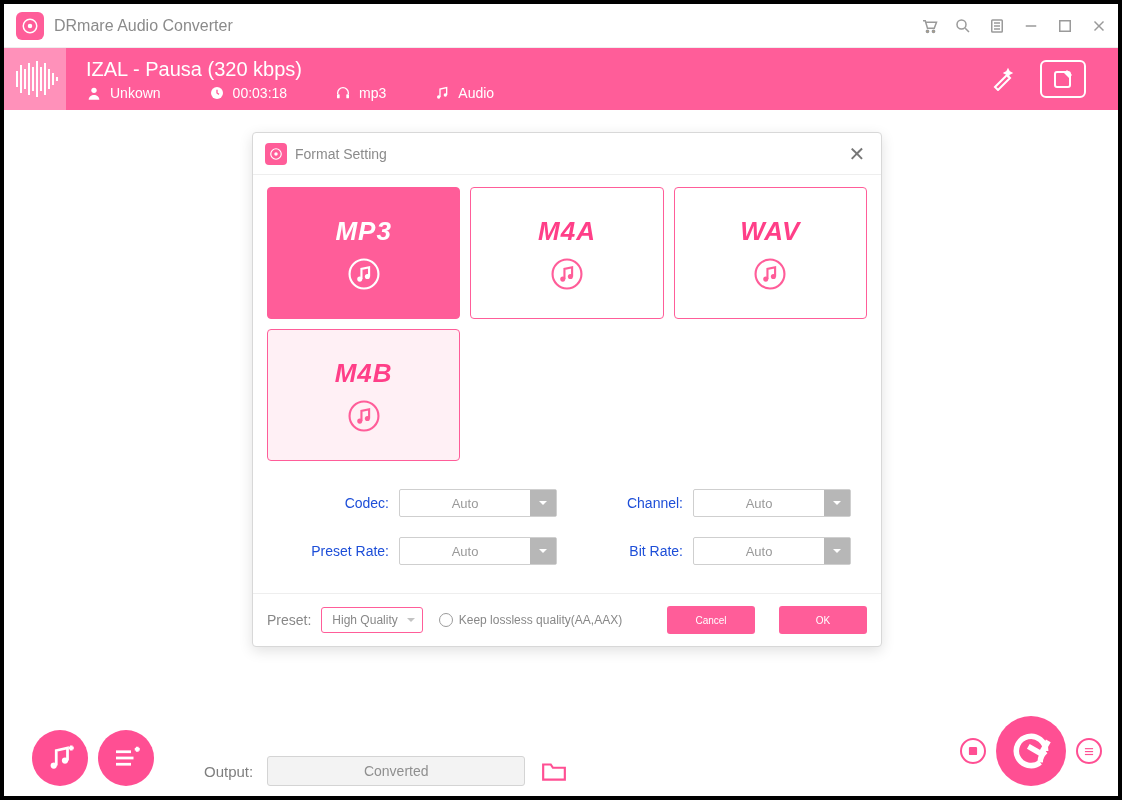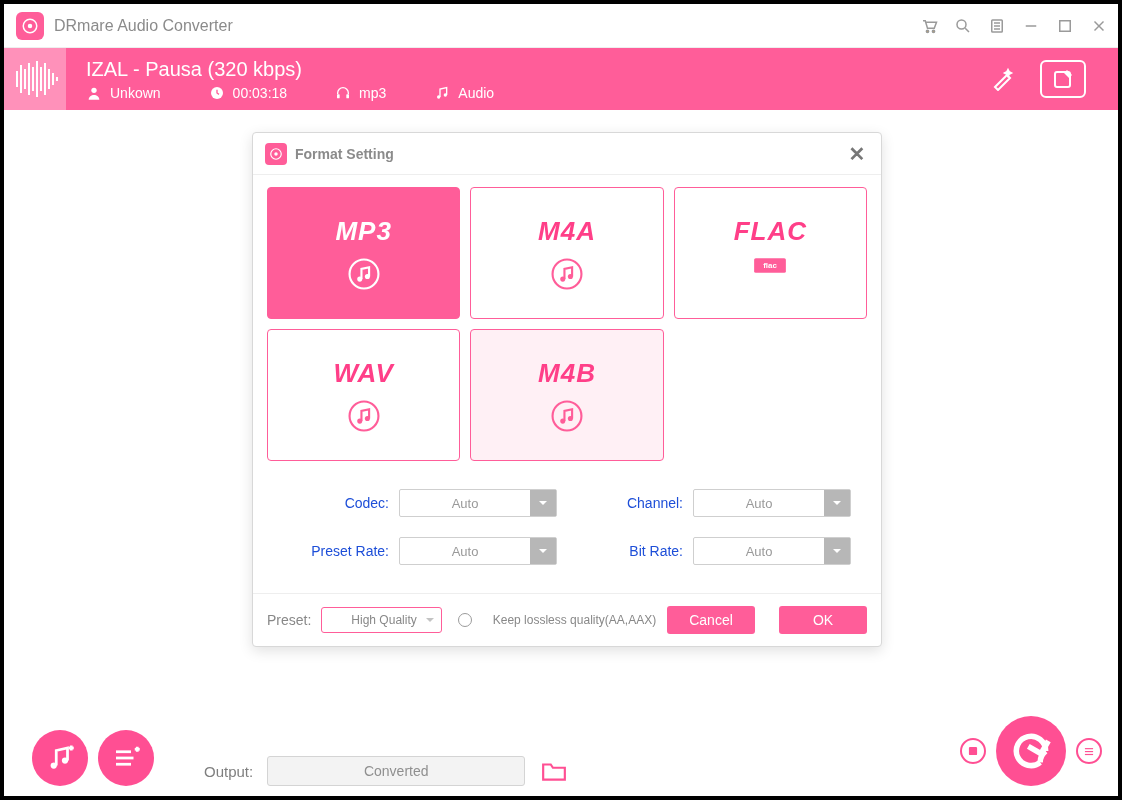--- a/index.html
+++ b/index.html
@@ -21,21 +21,21 @@
   .track-title { font-size:20px; font-weight:400; }
   .track-meta { display:flex; align-items:center; gap:48px; font-size:14px; }
   .meta-item { display:flex; align-items:center; gap:8px; }
   .meta-item svg { width:16px; height:16px; fill:#fff; }
   .tb-actions { margin-left:auto; display:flex; gap:14px; }
   .tb-action { width:46px; height:38px; border:2px solid #fff; border-radius:6px; display:flex; align-items:center; justify-content:center; cursor:pointer; }
   .tb-action.noborder { border:none; }
   .tb-action svg { width:24px; height:24px; stroke:#fff; fill:none; stroke-width:2; }
   
   .dialog { position:absolute; left:248px; top:128px; width:630px; background:#fff; border:1px solid #d8d8d8; border-radius:4px; box-shadow:0 4px 14px rgba(0,0,0,0.12); }
-  .dlg-head { height:42px; display:flex; align-items:center; padding:0 12px; border-bottom:1px solid #eee;font-weight:bold; }
+  .dlg-head { height:42px; display:flex; align-items:center; padding:0 12px; border-bottom:1px solid #eee; }
   .dlg-logo { width:22px; height:22px; border-radius:4px; background:#ff5d99; display:flex; align-items:center; justify-content:center; margin-right:8px; }
   .dlg-logo svg { width:14px; height:14px; }
   .dlg-title { color:#8b8b8b; font-size:14px; }
   .dlg-close { margin-left:auto; color:#777; font-size:20px; cursor:pointer; width:24px; height:24px; display:flex; align-items:center; justify-content:center; }
   .fmt-grid { display:grid; grid-template-columns:repeat(3, 1fr); gap:10px; padding:12px 14px 6px; }
   .fmt { height:132px; border:1px solid #ff5d99; border-radius:4px; display:flex; flex-direction:column; align-items:center; justify-content:center; gap:10px; cursor:pointer; background:#fff; }
   .fmt.selected { background:#ff5d99; }
   .fmt.hover { background:#fff0f5; }
   .fmt-label { font-size:26px; font-weight:700; font-style:italic; color:#ff3f88; letter-spacing:1px; }
   .fmt.selected .fmt-label { color:#fff; }
@@ -43,26 +43,26 @@
   .opts { display:grid; grid-template-columns:1fr 1fr; row-gap:20px; column-gap:20px; padding:22px 30px 28px; }
   .opt { display:flex; align-items:center; justify-content:flex-end; gap:10px; }
   .opt-label { color:#1d4ed8; font-size:14px; }
   .select { display:flex; align-items:center; border:1px solid #cfcfcf; border-radius:2px; height:28px; min-width:158px; cursor:pointer; }
   .select-val { flex:1; text-align:center; color:#9a9a9a; font-size:13px; }
   .select-arr { width:26px; height:100%; background:#b7b7b7; display:flex; align-items:center; justify-content:center; }
   .select-arr svg { width:10px; height:10px; fill:#fff; }
   .dlg-foot { border-top:1px solid #eee; padding:12px 14px; display:flex; align-items:center; gap:10px; }
   .foot-label { color:#888; font-size:14px; }
   .preset-sel { display:flex; align-items:center; border:1px solid #ff5d99; border-radius:3px; height:26px; padding:0 6px 0 10px; gap:8px; cursor:pointer; }
-  .preset-sel span { color:#888; font-size:12px;margin-left:19px; }
+  .preset-sel span { color:#888; font-size:12px; }
   .preset-sel svg { width:10px; height:10px; fill:#c3c3c3; }
-  .chk { display:flex; align-items:center; gap:21px; margin-left:6px; cursor:pointer; }
+  .chk { display:flex; align-items:center; gap:6px; margin-left:6px; cursor:pointer; }
   .chk-box { width:14px; height:14px; border:1.5px solid #9b9b9b; border-radius:50%; }
   .chk-label { color:#888; font-size:12px; }
-  .btn { margin-left:auto; width:88px; height:28px; background:#ff5d99; color:#fff; border:none; border-radius:3px; font-size:14px; cursor:pointer; }
+  .btn { margin-left:auto; width:88px; height:28px; background:#ff5d99; color:#fff; border:none; border-radius:3px; font-size:10px; cursor:pointer; }
   .btn + .btn { margin-left:10px; }
   
   .bottom { position:absolute; left:0; right:0; bottom:0; height:78px; display:flex; align-items:flex-end; padding:0 16px 10px 28px; }
   .circ { width:56px; height:56px; border-radius:50%; background:#ff4f93; display:flex; align-items:center; justify-content:center; cursor:pointer; margin-right:10px; }
   .circ svg { width:30px; height:30px; stroke:#fff; fill:none; stroke-width:2.2; }
   .out-wrap { display:flex; align-items:center; gap:14px; margin-left:40px; }
   .out-label { color:#7f7f7f; font-size:15px; }
   .out-field { width:258px; height:30px; border:1px solid #d4d4d4; background:#f3f3f3; color:#8f8f8f; text-align:center; font-size:14px; display:flex; align-items:center; justify-content:center; border-radius:3px; }
   .folder-btn { width:30px; height:26px; cursor:pointer; display:flex; align-items:center; justify-content:center; }
   .folder-btn svg { width:26px; height:22px; stroke:#ff4f93; fill:none; stroke-width:2; }
@@ -221,27 +221,20 @@
         <div class="fmt">
           <div class="fmt-label">M4A</div>
           <div class="fmt-icon"><svg viewBox="0 0 40 40">
               <circle cx="20" cy="20" r="17" fill="none" stroke="#ff5d99" stroke-width="2.5"></circle>
               <path d="M17 26V14l9-2v11" fill="none" stroke="#ff5d99" stroke-width="2.5"></path>
               <circle cx="15" cy="26" r="3" fill="#ff5d99"></circle>
               <circle cx="24" cy="23" r="3" fill="#ff5d99"></circle>
             </svg></div>
         </div>
         <div class="fmt">
-          <div class="fmt-label">FLAC</div>
-          <div class="fmt-icon"><svg viewBox="0 0 60 30">
-              <rect x="2" y="2" width="56" height="26" rx="3" fill="#ff5d99"></rect>
-              <text x="30" y="20" text-anchor="middle" fill="#fff" font-size="14" font-weight="700" font-family="Arial">flac</text>
-            </svg></div>
-        </div>
-        <div class="fmt">
           <div class="fmt-label">WAV</div>
           <div class="fmt-icon"><svg viewBox="0 0 40 40">
               <circle cx="20" cy="20" r="17" fill="none" stroke="#ff5d99" stroke-width="2.5"></circle>
               <path d="M17 26V14l9-2v11" fill="none" stroke="#ff5d99" stroke-width="2.5"></path>
               <circle cx="15" cy="26" r="3" fill="#ff5d99"></circle>
               <circle cx="24" cy="23" r="3" fill="#ff5d99"></circle>
             </svg></div>
         </div>
         <div class="fmt hover">
           <div class="fmt-label">M4B</div>

